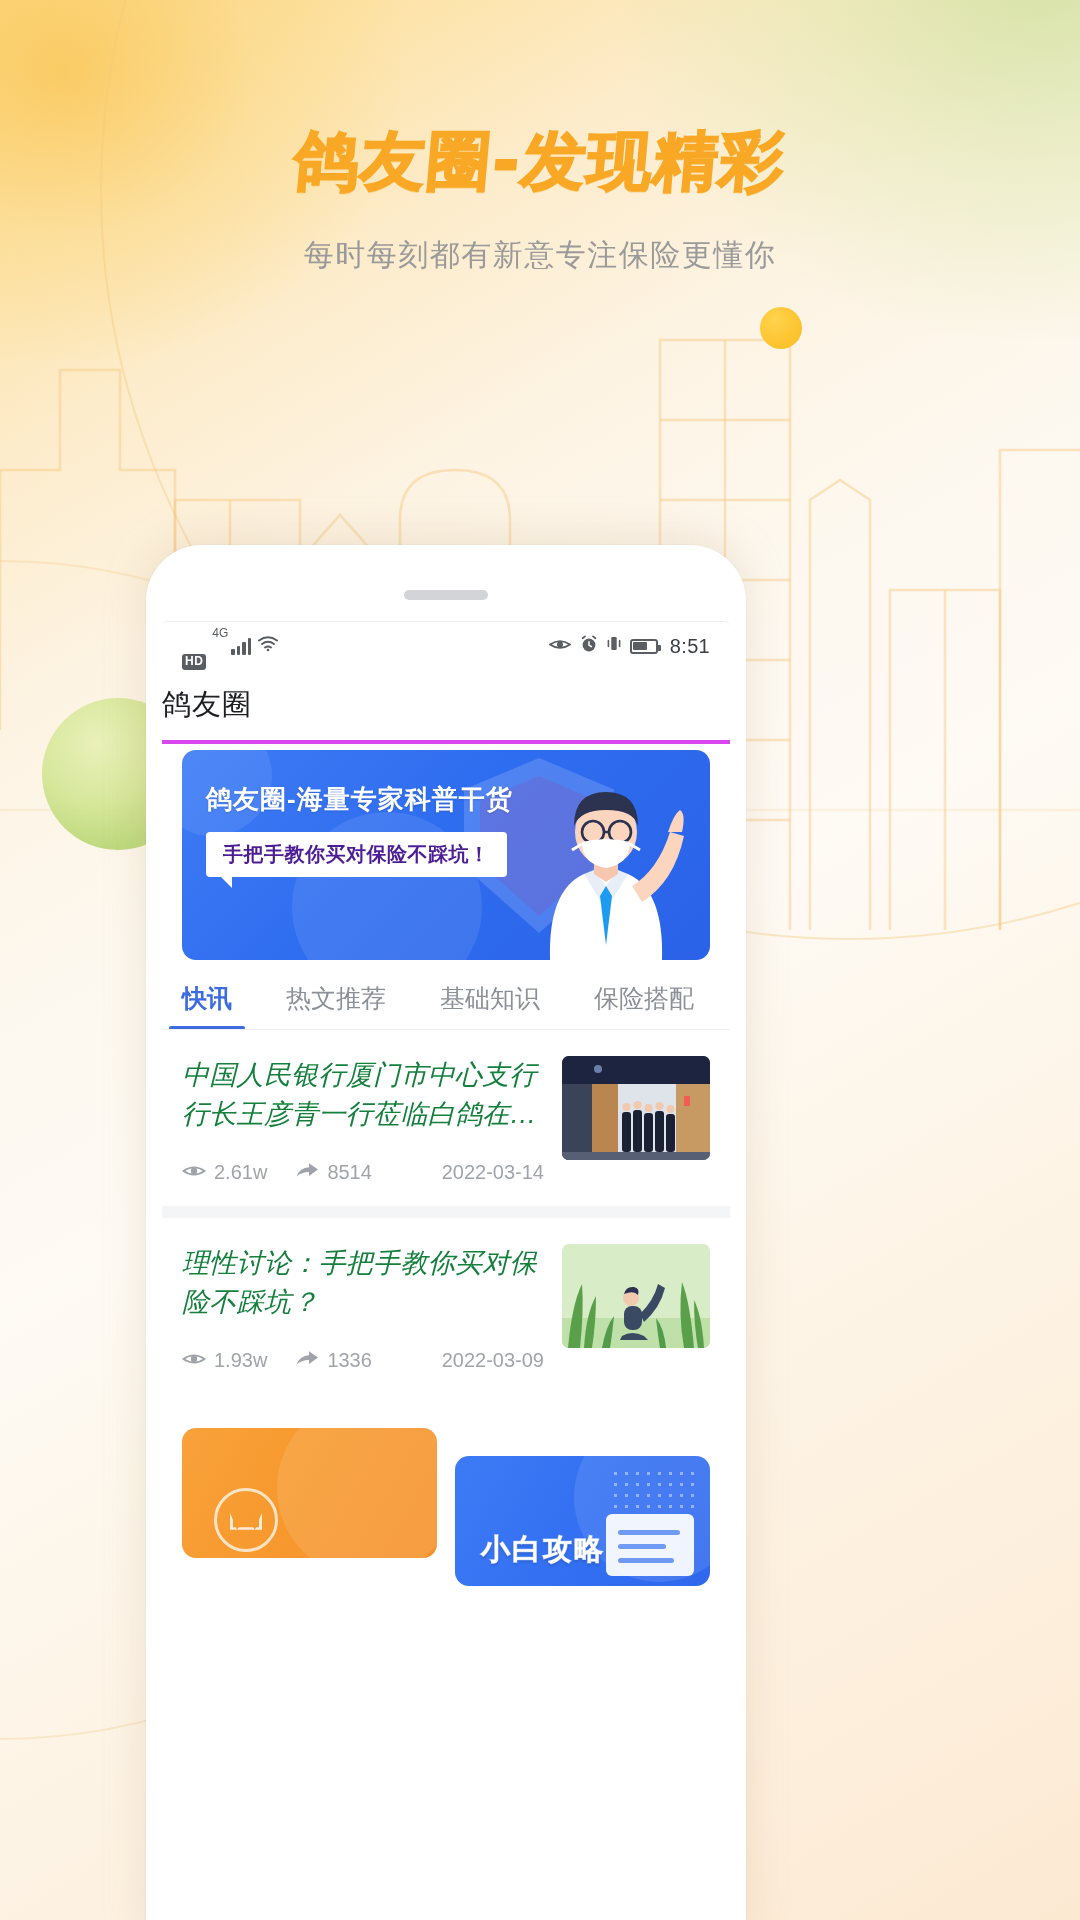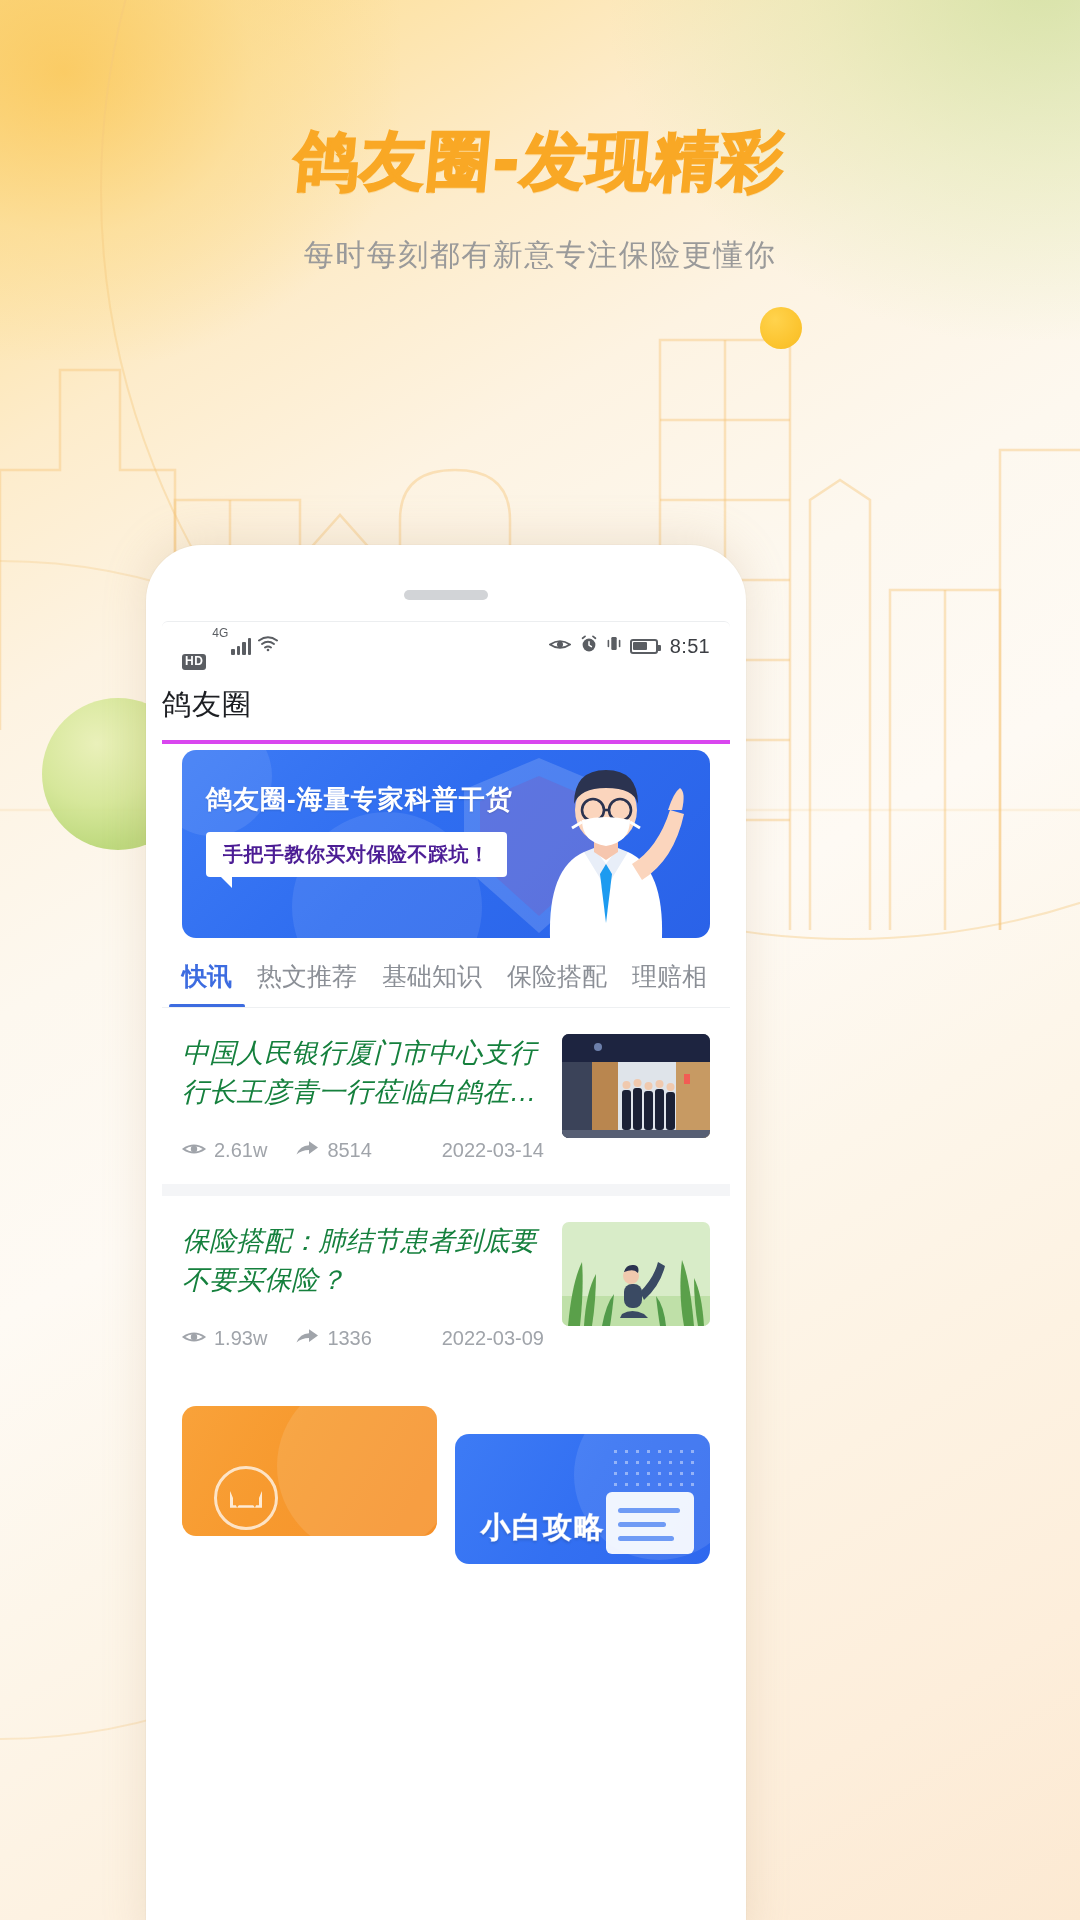--- a/index.html
+++ b/index.html
@@ -125,21 +125,21 @@
   .search-wrap { padding: 16px 20px 12px; }
   .search-box {
     height: 54px; background: #f2f3f5; border-radius: 27px;
     display: flex; align-items: center; padding: 0 20px; gap: 12px;
   }
   .search-ph { font-size: 23px; color: #a8abb0; }
 
   
   .banner-wrap { padding: 6px 20px 0; }
   .banner {
-    position: relative; height: 188px; border-radius: 14px; overflow: hidden;
+    position: relative; height: 210px; border-radius: 14px; overflow: hidden;
     background: linear-gradient(135deg, #3d7bf5 0%, #2f6df0 45%, #2a62e8 100%);
   }
   .banner .blob {
     position: absolute; border-radius: 50%; background: rgba(255,255,255,.09);
   }
   .blob1 { width: 190px; height: 190px; left: 110px; top: 62px; }
   .blob2 { width: 120px; height: 120px; left: -30px; top: -34px; background: rgba(255,255,255,.07); }
   .shield {
     position: absolute; right: 96px; top: 8px; width: 150px; height: 175px;
     background: rgba(255,255,255,.16);
@@ -162,21 +162,21 @@
     font-size: 20px; font-weight: 700; color: #4c1d95; letter-spacing: .5px;
   }
   .banner-tag::after {
     content: ""; position: absolute; left: 14px; bottom: -11px;
     border-left: 12px solid transparent; border-right: 0 solid transparent;
     border-top: 12px solid #ffffff;
   }
 
   
   .tabs {
-    display: flex; align-items: center; gap: 25px;
+    display: flex; align-items: center; gap: 54px;
     padding: 22px 20px 0; border-bottom: 1px solid #eef0f2;
     overflow: hidden; white-space: nowrap;
   }
   .tab {
     font-size: 25px; color: #8b8f96; padding-bottom: 14px;
     position: relative; flex: 0 0 auto;
   }
   .tab.active { color: #3d6ce0; font-weight: 600; }
   .tab.active::after {
     content: ""; position: absolute; left: 50%; transform: translateX(-50%);
@@ -438,21 +438,21 @@
                 <circle cx="97.5" cy="50" r="4"></circle>
               <circle cx="108.5" cy="53" r="4"></circle>
             </g>
             <rect x="0" y="96" width="148" height="8" fill="#575f74"></rect>
           </svg>
         </div>
       </div>
 
       <div class="news-item">
         <div class="news-main">
-          <div class="news-title">保险搭配：肺结节患者到底要不要买保险？</div>
+          <div class="news-title">理性讨论：手把手教你买对保险不踩坑？</div>
           <div class="news-meta">
             <span class="meta-grp">
               <span>
                 <svg width="24" height="16" viewBox="0 0 24 16" fill="none" stroke="#a0a4aa" stroke-width="1.7">
                   <path d="M1.4 8 Q12 0.8 22.6 8 Q12 15.2 1.4 8Z"></path>
                   <circle cx="12" cy="8" r="3.2" fill="#a0a4aa" stroke="none"></circle>
                 </svg>
               </span>
               <span>1.93w</span>
             </span>

